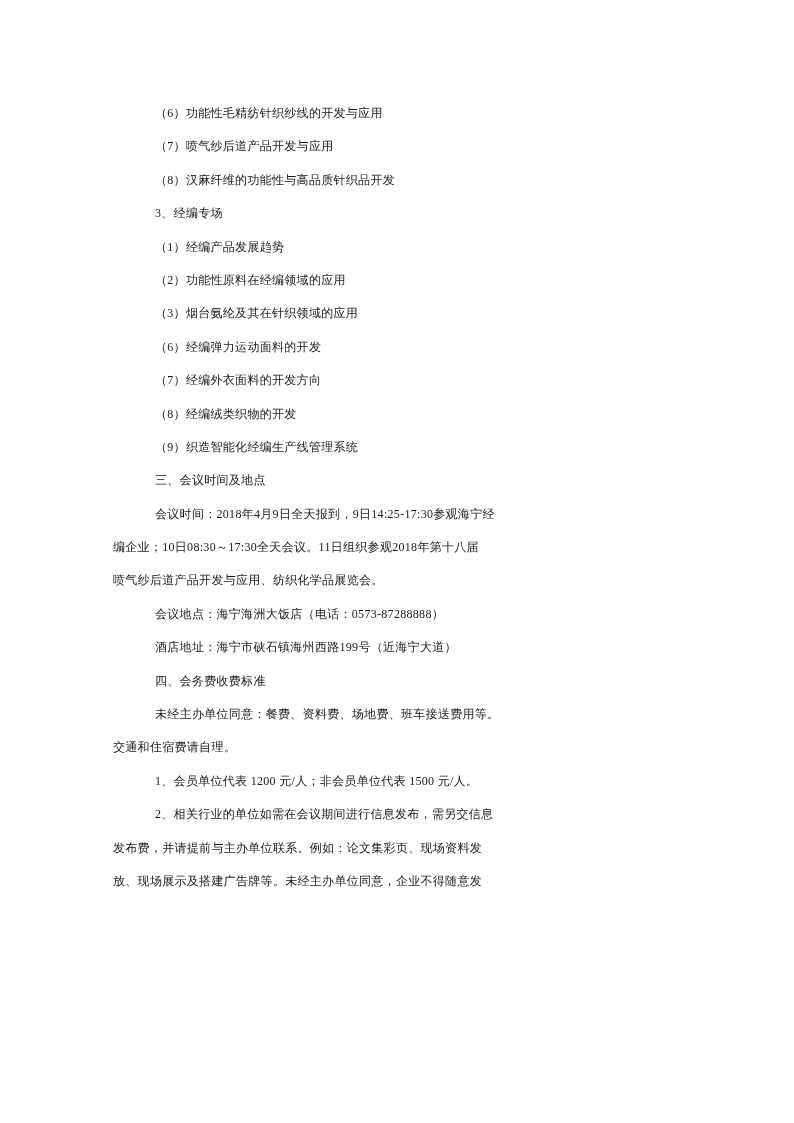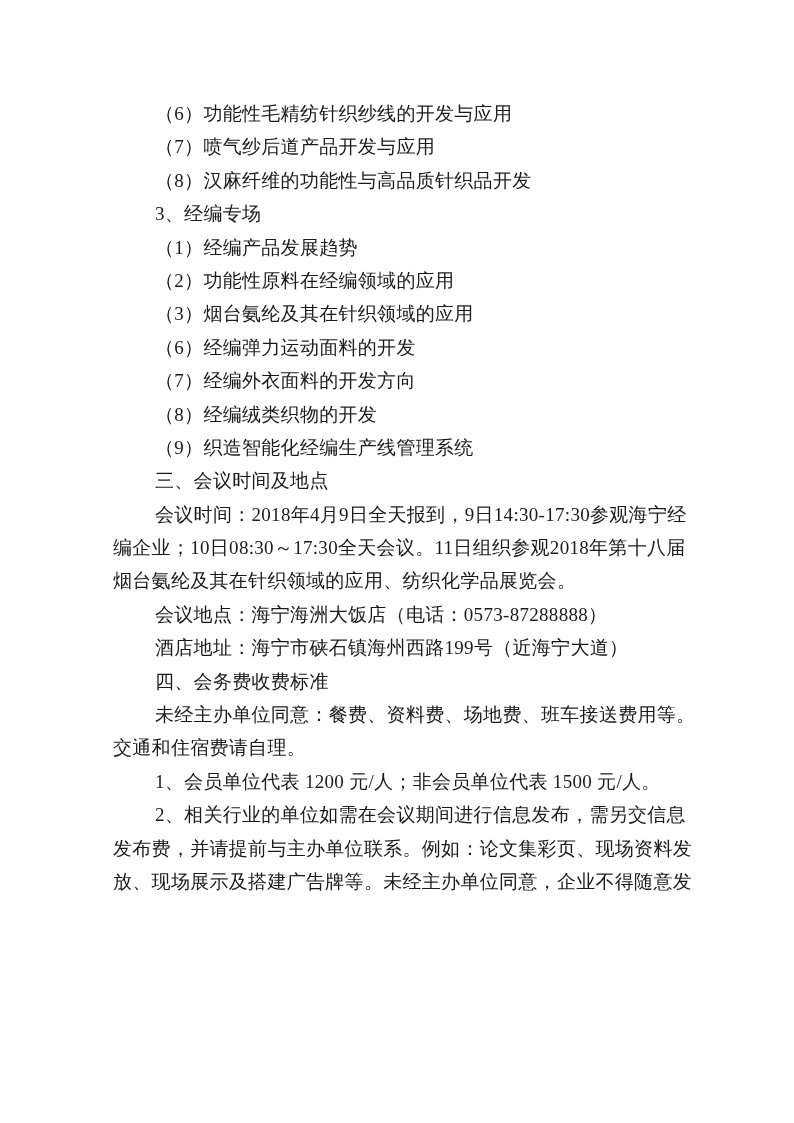--- a/index.html
+++ b/index.html
@@ -16,21 +16,21 @@
     font-family: "Liberation Serif", "DejaVu Serif", serif;
   }
   .content {
     position: absolute;
     left: 113px;
     top: 97px;
     width: 568px;
     color: #1a1a1a;
   }
   .line {
-    font-size: 19px;
+    font-size: 12px;
     line-height: 33.4px;
     height: 33.4px;
     white-space: pre;
     letter-spacing: 0.3px;
   }
   .line.indent {
     padding-left: 42px;
   }
 </style>
 </head>
@@ -43,23 +43,23 @@
       <div class="line indent">（8）汉麻纤维的功能性与高品质针织品开发</div>
       <div class="line indent">3、经编专场</div>
       <div class="line indent">（1）经编产品发展趋势</div>
       <div class="line indent">（2）功能性原料在经编领域的应用</div>
       <div class="line indent">（3）烟台氨纶及其在针织领域的应用</div>
       <div class="line indent">（6）经编弹力运动面料的开发</div>
       <div class="line indent">（7）经编外衣面料的开发方向</div>
       <div class="line indent">（8）经编绒类织物的开发</div>
       <div class="line indent">（9）织造智能化经编生产线管理系统</div>
       <div class="line indent">三、会议时间及地点</div>
-      <div class="line indent">会议时间：2018年4月9日全天报到，9日14:30-17:30参观海宁经</div>
+      <div class="line indent">会议时间：2018年4月9日全天报到，9日14:25-17:30参观海宁经</div>
       <div class="line">编企业；10日08:30～17:30全天会议。11日组织参观2018年第十八届</div>
-      <div class="line">烟台氨纶及其在针织领域的应用、纺织化学品展览会。</div>
+      <div class="line">喷气纱后道产品开发与应用、纺织化学品展览会。</div>
       <div class="line indent">会议地点：海宁海洲大饭店（电话：0573-87288888）</div>
       <div class="line indent">酒店地址：海宁市硖石镇海州西路199号（近海宁大道）</div>
       <div class="line indent">四、会务费收费标准</div>
       <div class="line indent">未经主办单位同意：餐费、资料费、场地费、班车接送费用等。</div>
       <div class="line">交通和住宿费请自理。</div>
       <div class="line indent">1、会员单位代表 1200 元/人；非会员单位代表 1500 元/人。</div>
       <div class="line indent">2、相关行业的单位如需在会议期间进行信息发布，需另交信息</div>
       <div class="line">发布费，并请提前与主办单位联系。例如：论文集彩页、现场资料发</div>
       <div class="line">放、现场展示及搭建广告牌等。未经主办单位同意，企业不得随意发</div>
     </div>

